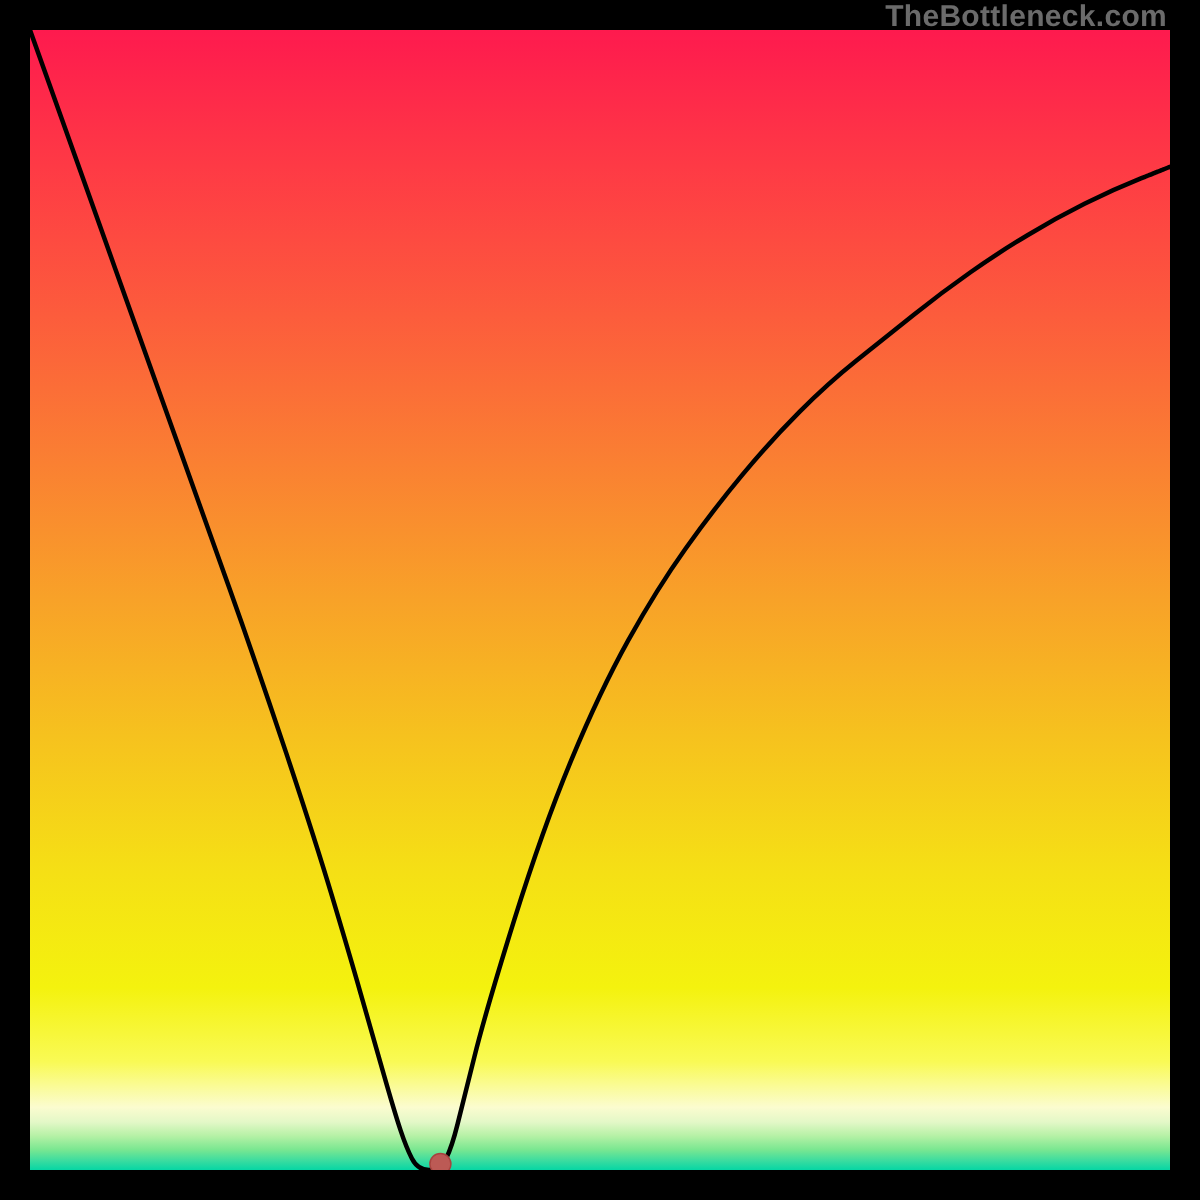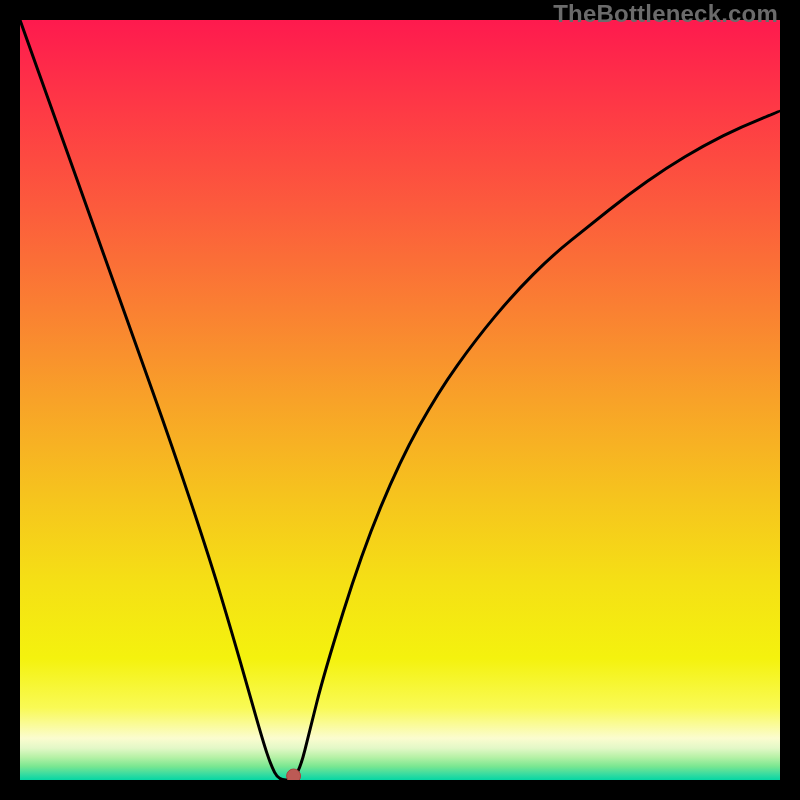--- a/index.html
+++ b/index.html
@@ -38,21 +38,21 @@
     top: 0;
     width: 100%;
     height: 100%;
     pointer-events: none;
   }
   .watermark {
     position: absolute;
     top: 0px;
     right: 22px;
     color: #6b6b6b;
-    font-size: 24px;
+    font-size: 20px;
     font-weight: 600;
     letter-spacing: 0.2px;
   }
 </style>
 </head>
 <body>
 
 <div class="frame">
   <div class="plot-area">
     <svg class="gradient-bg" viewBox="0 0 760 760" preserveAspectRatio="none">

